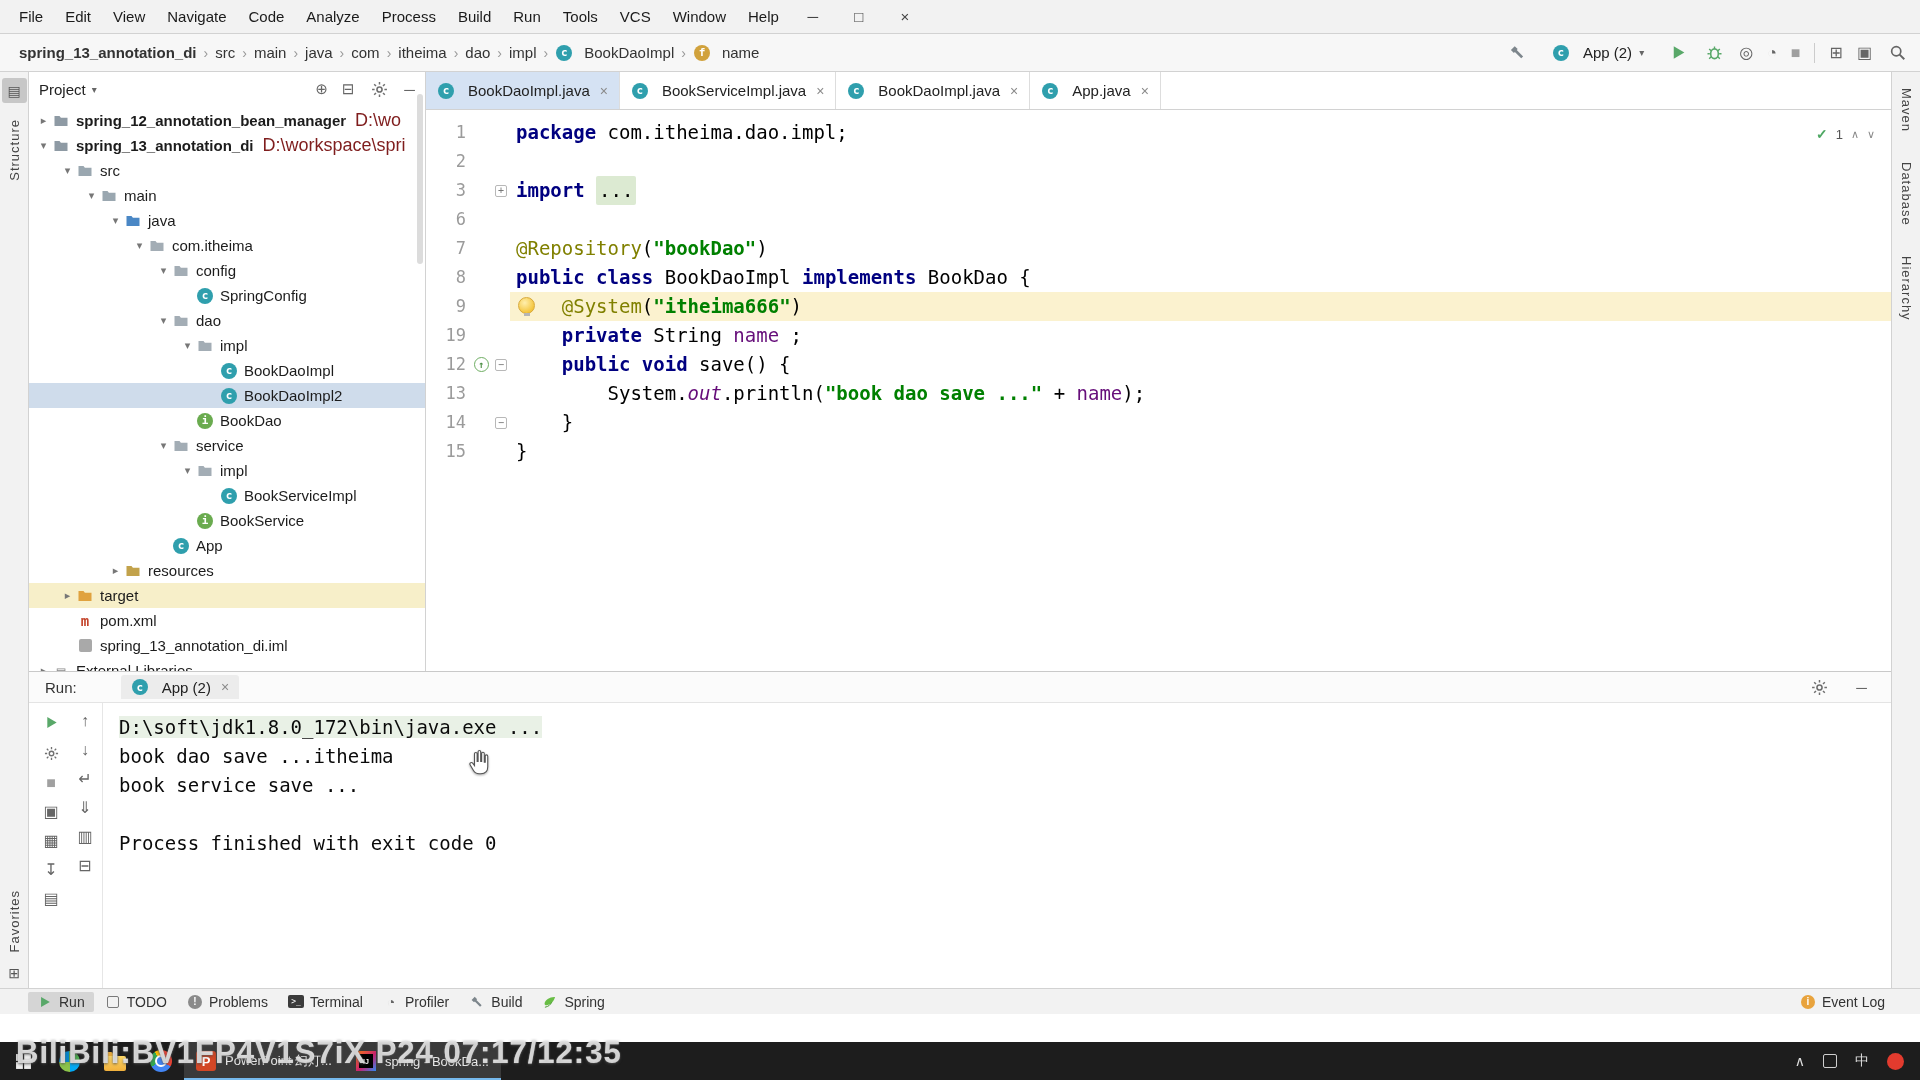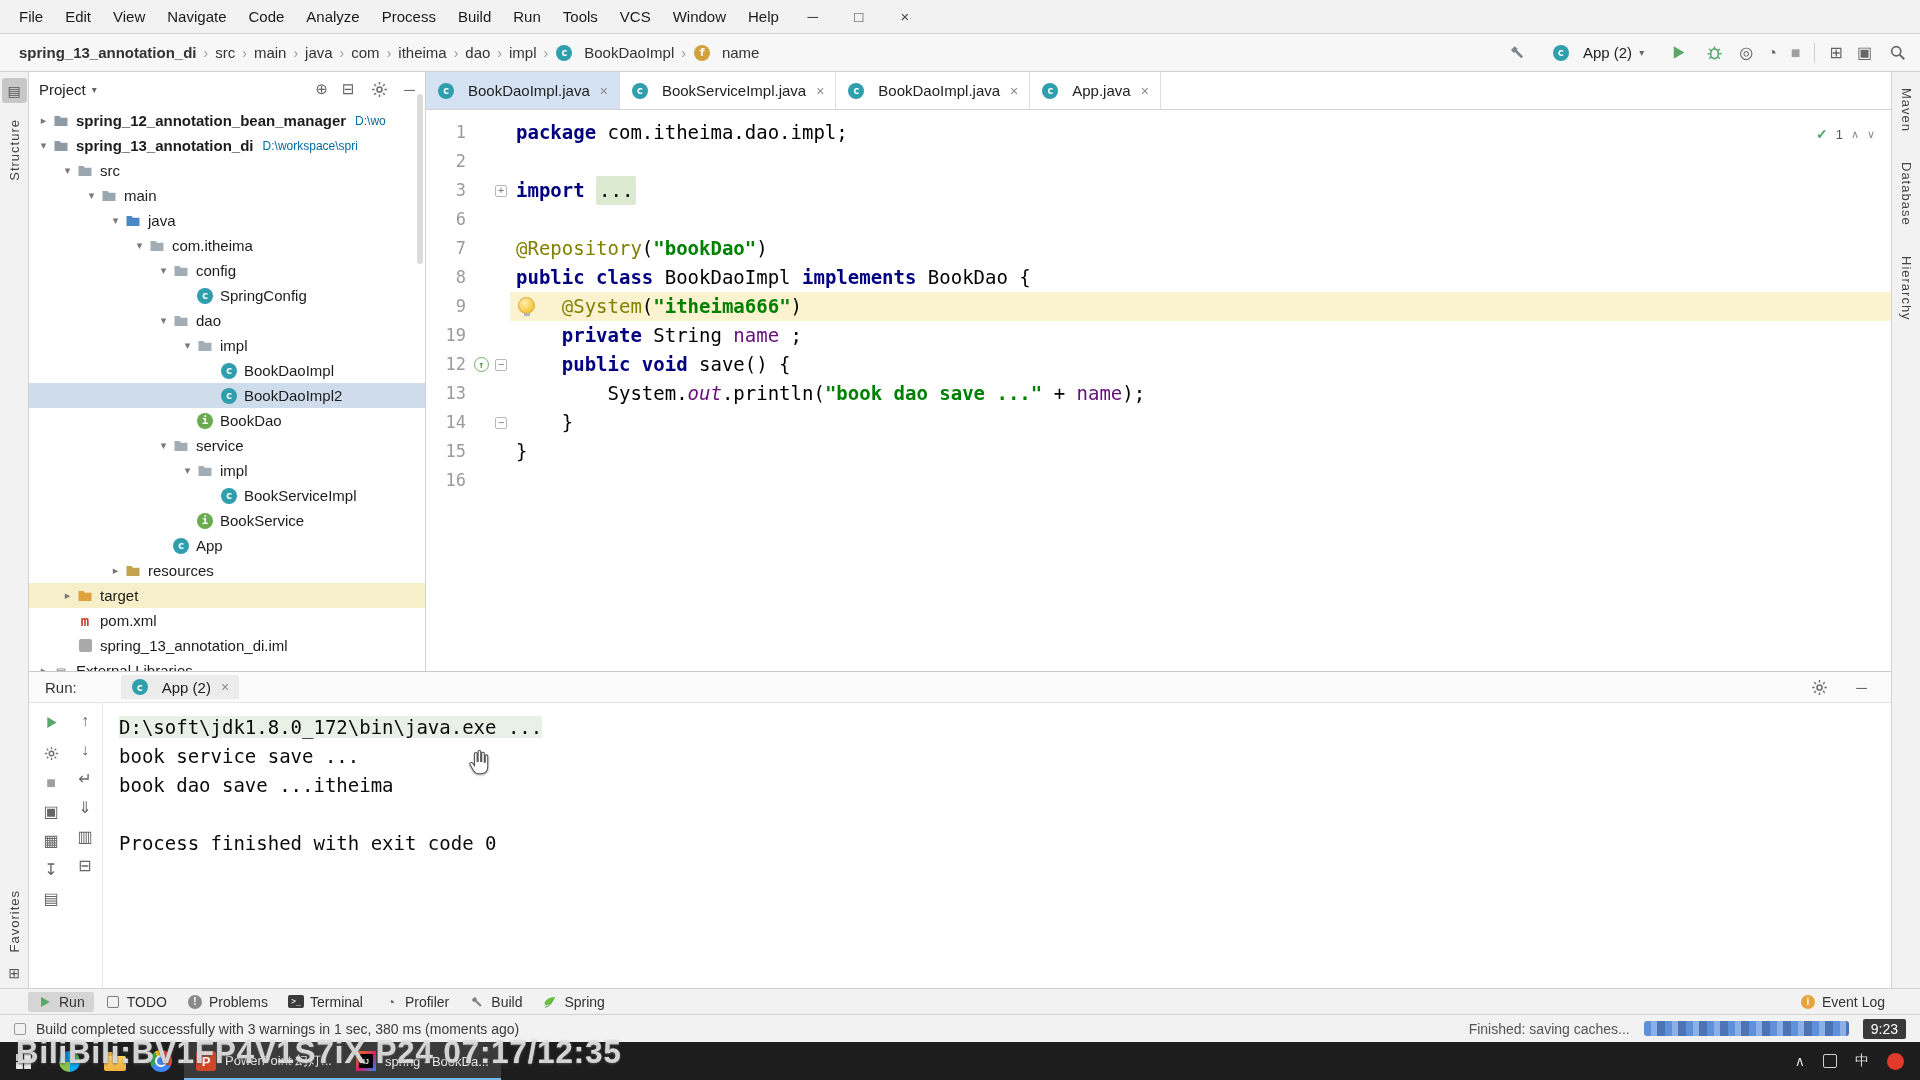--- a/index.html
+++ b/index.html
@@ -52,21 +52,21 @@
 .trow{height:25px;display:flex;align-items:center;white-space:nowrap;font-size:15px;color:#1c1c1c}
 .trow.sel{background:#cfdceb}
 .trow.hil{background:#f7efc9}
 .chev{width:17px;flex:none;text-align:center;font-size:11px;color:#777}
 .ficon-wrap{width:18px;height:18px;flex:none;margin-right:6px;display:flex;align-items:center;justify-content:center}
 .ficon-wrap svg{width:16px;height:16px}
 .ficon{width:16px;height:16px;border-radius:50%;color:#fff;font-size:11px;font-weight:bold;display:flex;align-items:center;justify-content:center;font-family:"DejaVu Sans Mono",monospace}
 .ficon.plain{background:transparent!important;border-radius:0;font-size:14px}
 .ficon.sq{border-radius:2px;width:13px;height:13px}
 .tlabel.b{font-weight:bold}
-.tpath{color:#0369a1;margin-left:9px;font-size:12px}
+.tpath{color:#7f1d1d;margin-left:9px;font-size:18px}
 .tree-scroll{position:absolute;right:2px;top:22px;width:6px;height:170px;background:#dcdcdc;border-radius:3px}
 
 .editor{flex:1;min-width:0;display:flex;flex-direction:column;position:relative}
 .tabbar{height:38px;flex:none;display:flex;border-bottom:1px solid #d2d2d2;background:#fff}
 .etab{display:flex;align-items:center;gap:7px;padding:0 11px;font-size:15px;color:#222;border-right:1px solid #ddd;height:100%}
 .etab.active{background:#d5e2f3}
 .tab-close{color:#8a8a8a;font-size:14px;margin-left:3px}
 .editor-body{flex:1;position:relative;overflow:hidden;font-family:"DejaVu Sans Mono",monospace;font-size:19px;line-height:29px;padding-top:8px;background:#fff}
 .code-line{display:flex;height:29px;align-items:center}
 .ln{width:44px;flex:none;text-align:right;color:#9b9b9b;font-size:17px;padding-right:4px}
@@ -597,26 +597,20 @@
                 <span class="foldbox">−</span>
               </span>
               <span class="code-text"><span class="tok-pl">    }</span></span>
             </div>
             <div class="code-line">
               <span class="ln">15</span>
               <span class="gicon"></span>
               <span class="gfold"></span>
               <span class="code-text"><span class="tok-pl">}</span></span>
             </div>
-            <div class="code-line">
-              <span class="ln">16</span>
-              <span class="gicon"></span>
-              <span class="gfold"></span>
-              <span class="code-text"></span>
-            </div>
           </div>
         <div class="inspection">
           <span class="insp-check">✓</span>
           <span>1</span>
           <span class="insp-chev">∧</span>
           <span class="insp-chev">∨</span>
         </div>
       </div>
     </section>
   </div>
@@ -665,21 +659,21 @@
           </div>
         <div class="rp-col" id="rp-col2">
             <span class="nav-glyph">↑</span>
             <span class="nav-glyph">↓</span>
             <span class="nav-glyph">↵</span>
             <span class="nav-glyph">⇓</span>
             <span class="nav-glyph">▥</span>
             <span class="nav-glyph">⊟</span>
           </div>
       </div>
-      <div class="console"><div class="cmd"><span>D:\soft\jdk1.8.0_172\bin\java.exe ...</span></div><div><span>book service save ...</span></div><div><span>book dao save ...itheima</span></div><div><span></span></div><div><span>Process finished with exit code 0</span></div></div>
+      <div class="console"><div class="cmd"><span>D:\soft\jdk1.8.0_172\bin\java.exe ...</span></div><div><span>book dao save ...itheima</span></div><div><span>book service save ...</span></div><div><span></span></div><div><span>Process finished with exit code 0</span></div></div>
       <span class="hand" id="hand-cursor">
           <svg viewBox="0 0 24 26">
             <path d="M10 3.2c.7 0 1.2.5 1.2 1.2v7h.9V2.6c0-.7.5-1.2 1.2-1.2s1.2.5 1.2 1.2v8.8h.9V4.2c0-.7.5-1.2 1.2-1.2s1.2.5 1.2 1.2v8h.9V6.6c0-.7.5-1.2 1.1-1.2.7 0 1.2.5 1.2 1.2v9.8c0 4-2.6 6.4-6.4 6.4h-1.6c-2.5 0-4-1-5.3-3.2l-3-5c-.4-.7-.2-1.5.5-1.9.6-.4 1.4-.2 1.9.4l1.7 2.3V4.4c0-.7.5-1.2 1.2-1.2z" fill="#fff" stroke="#555" stroke-width="1"></path>
           </svg>
         </span>
     </div>
   </div>
 
   <div class="bottombar">
     <span class="bb-first-gap"></span>
@@ -737,29 +731,20 @@
     <span class="bb-right" id="bb-right">
         <span class="bb-item">
           <span class="bb-ico">
             <span class="circ" style="background: rgb(232, 163, 61);">i</span>
           </span>
           <span>Event Log</span>
         </span>
       </span>
   </div>
 
-  <div class="statusbar">
-    <span class="sb-ico"></span>
-    <span>Build completed successfully with 3 warnings in 1 sec, 380 ms (moments ago)</span>
-    <span class="sb-right">
-      <span class="sb-progress-text">Finished: saving caches...</span>
-      <span class="pixband"></span>
-      <span class="time-chip">9:23</span>
-    </span>
-  </div>
 
   <div class="taskbar">
     <span id="tb-apps" style="display:flex;align-items:stretch">
         <span class="tb-btn">
           <span>
             <svg viewBox="0 0 16 16" width="17" height="17">
               <rect x="1" y="1" width="6.4" height="6.4" fill="#eee"></rect>
               <rect x="8.6" y="1" width="6.4" height="6.4" fill="#eee"></rect>
               <rect x="1" y="8.6" width="6.4" height="6.4" fill="#eee"></rect>
               <rect x="8.6" y="8.6" width="6.4" height="6.4" fill="#eee"></rect>

